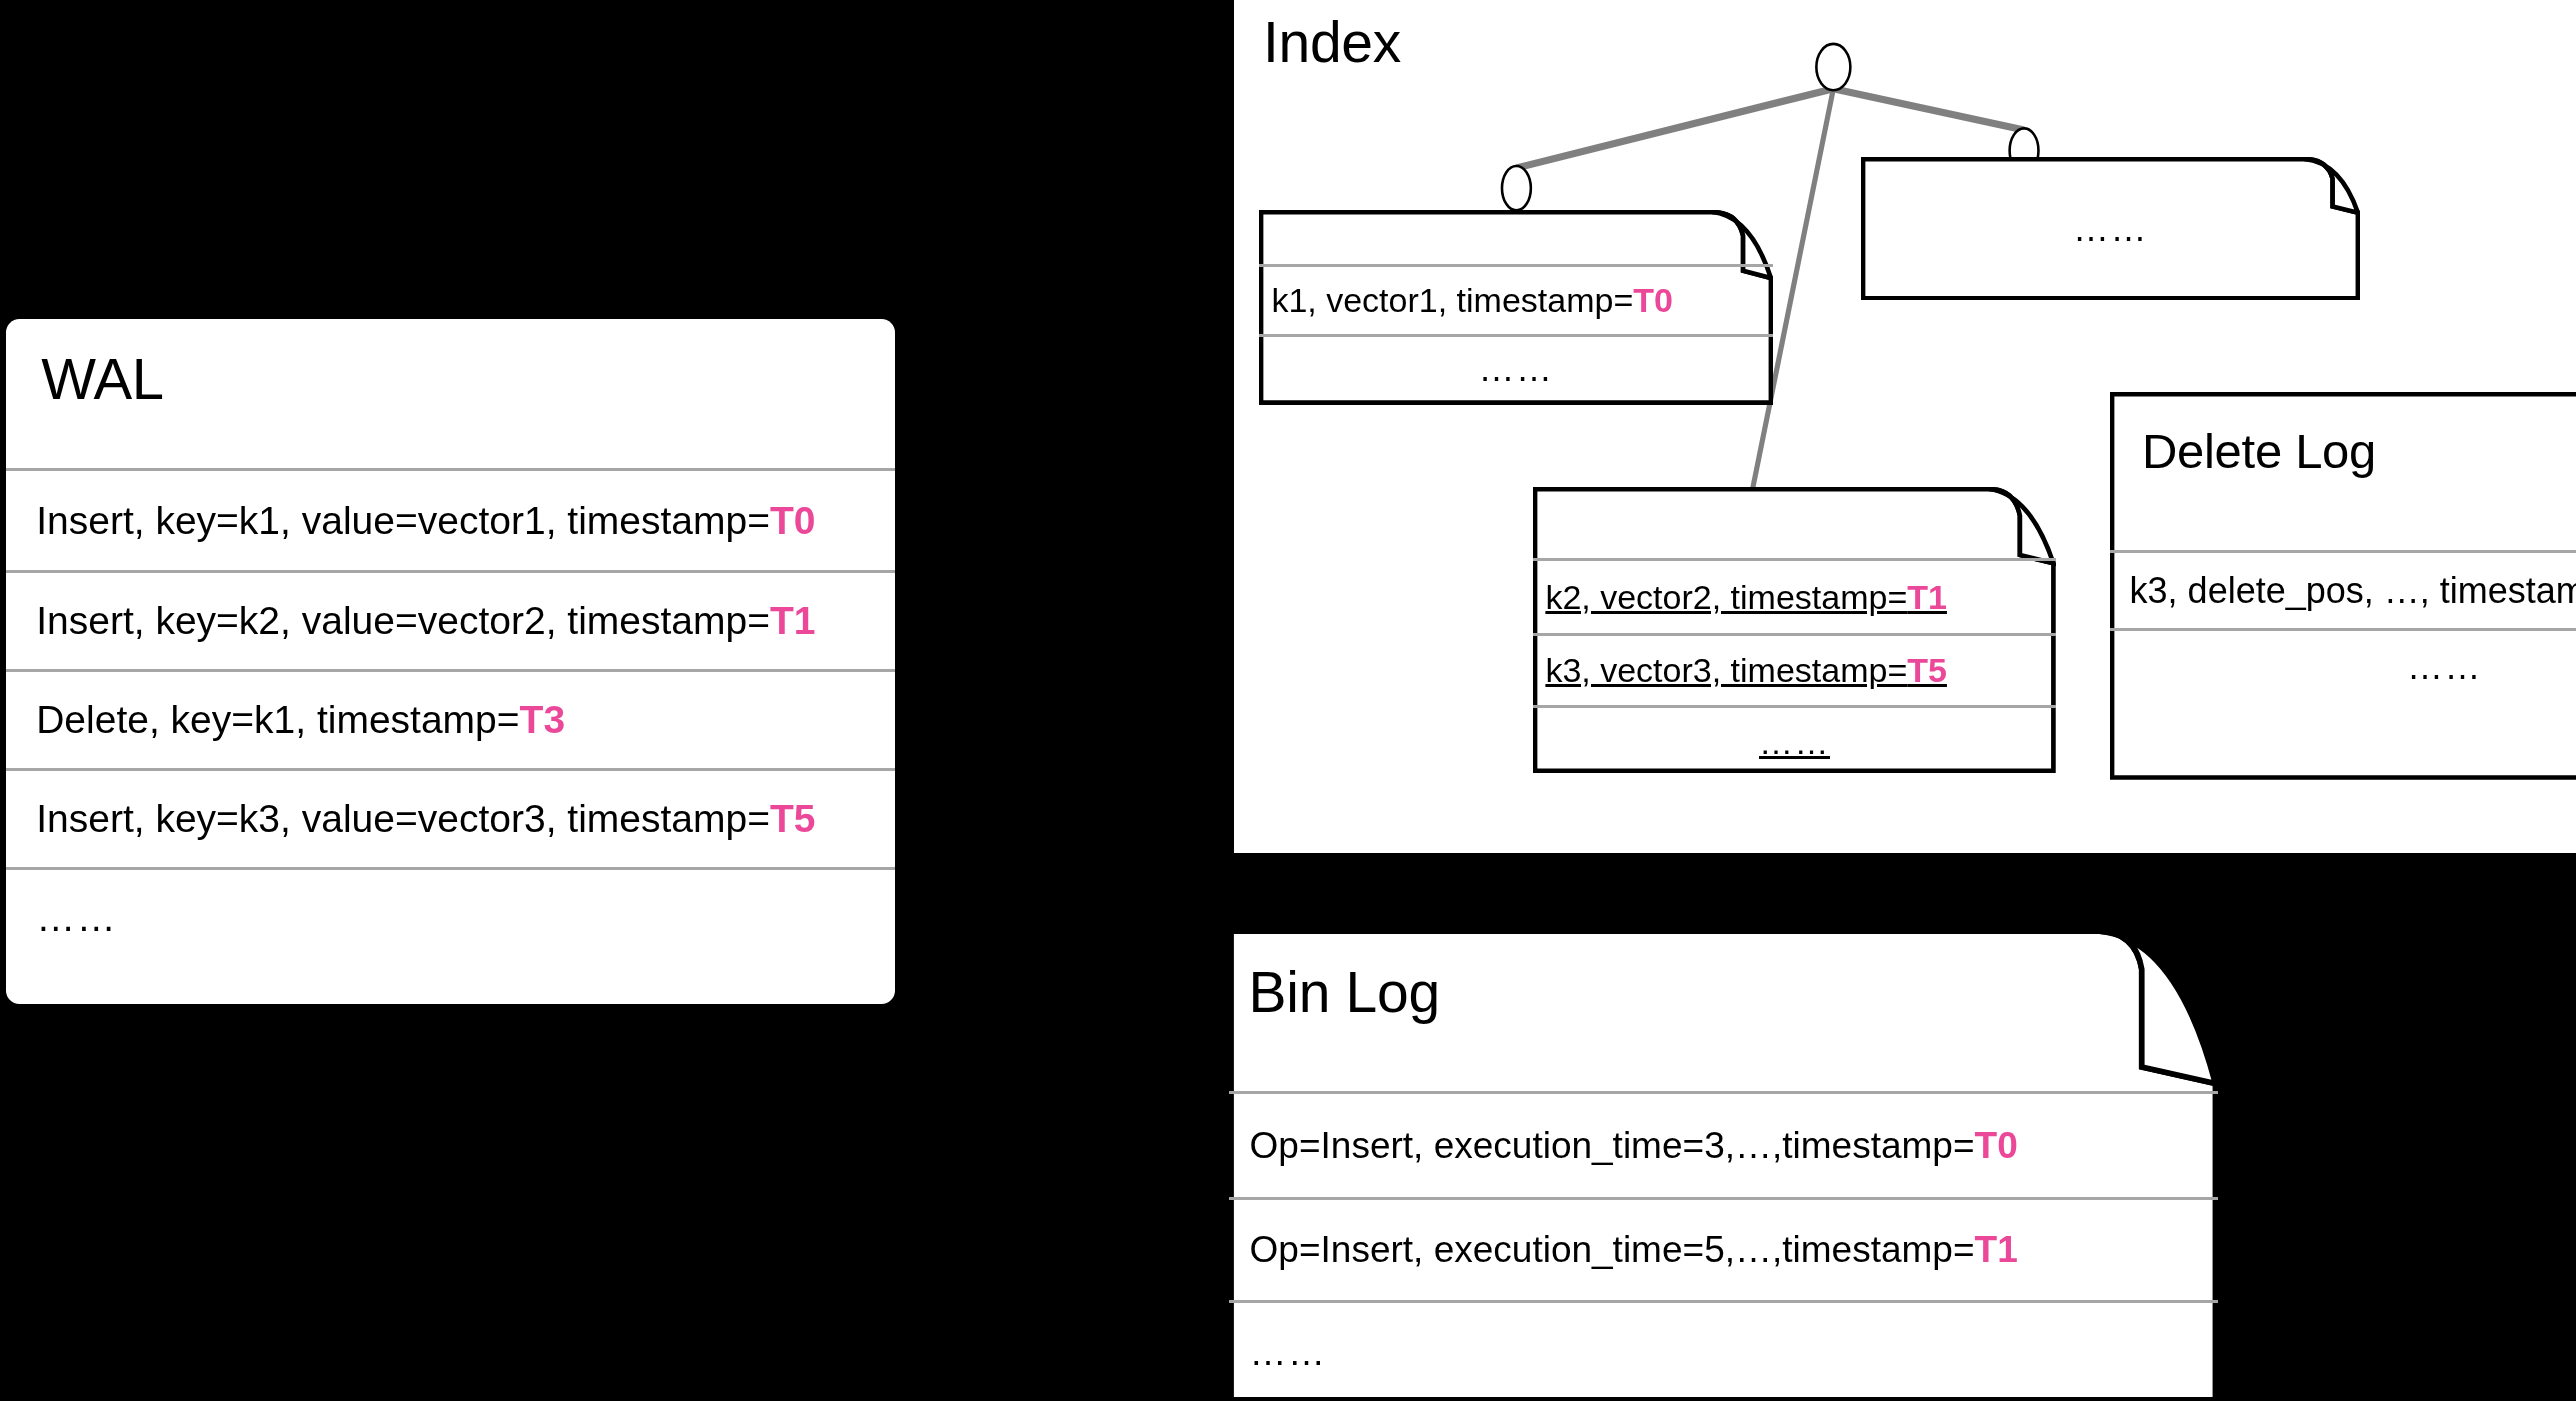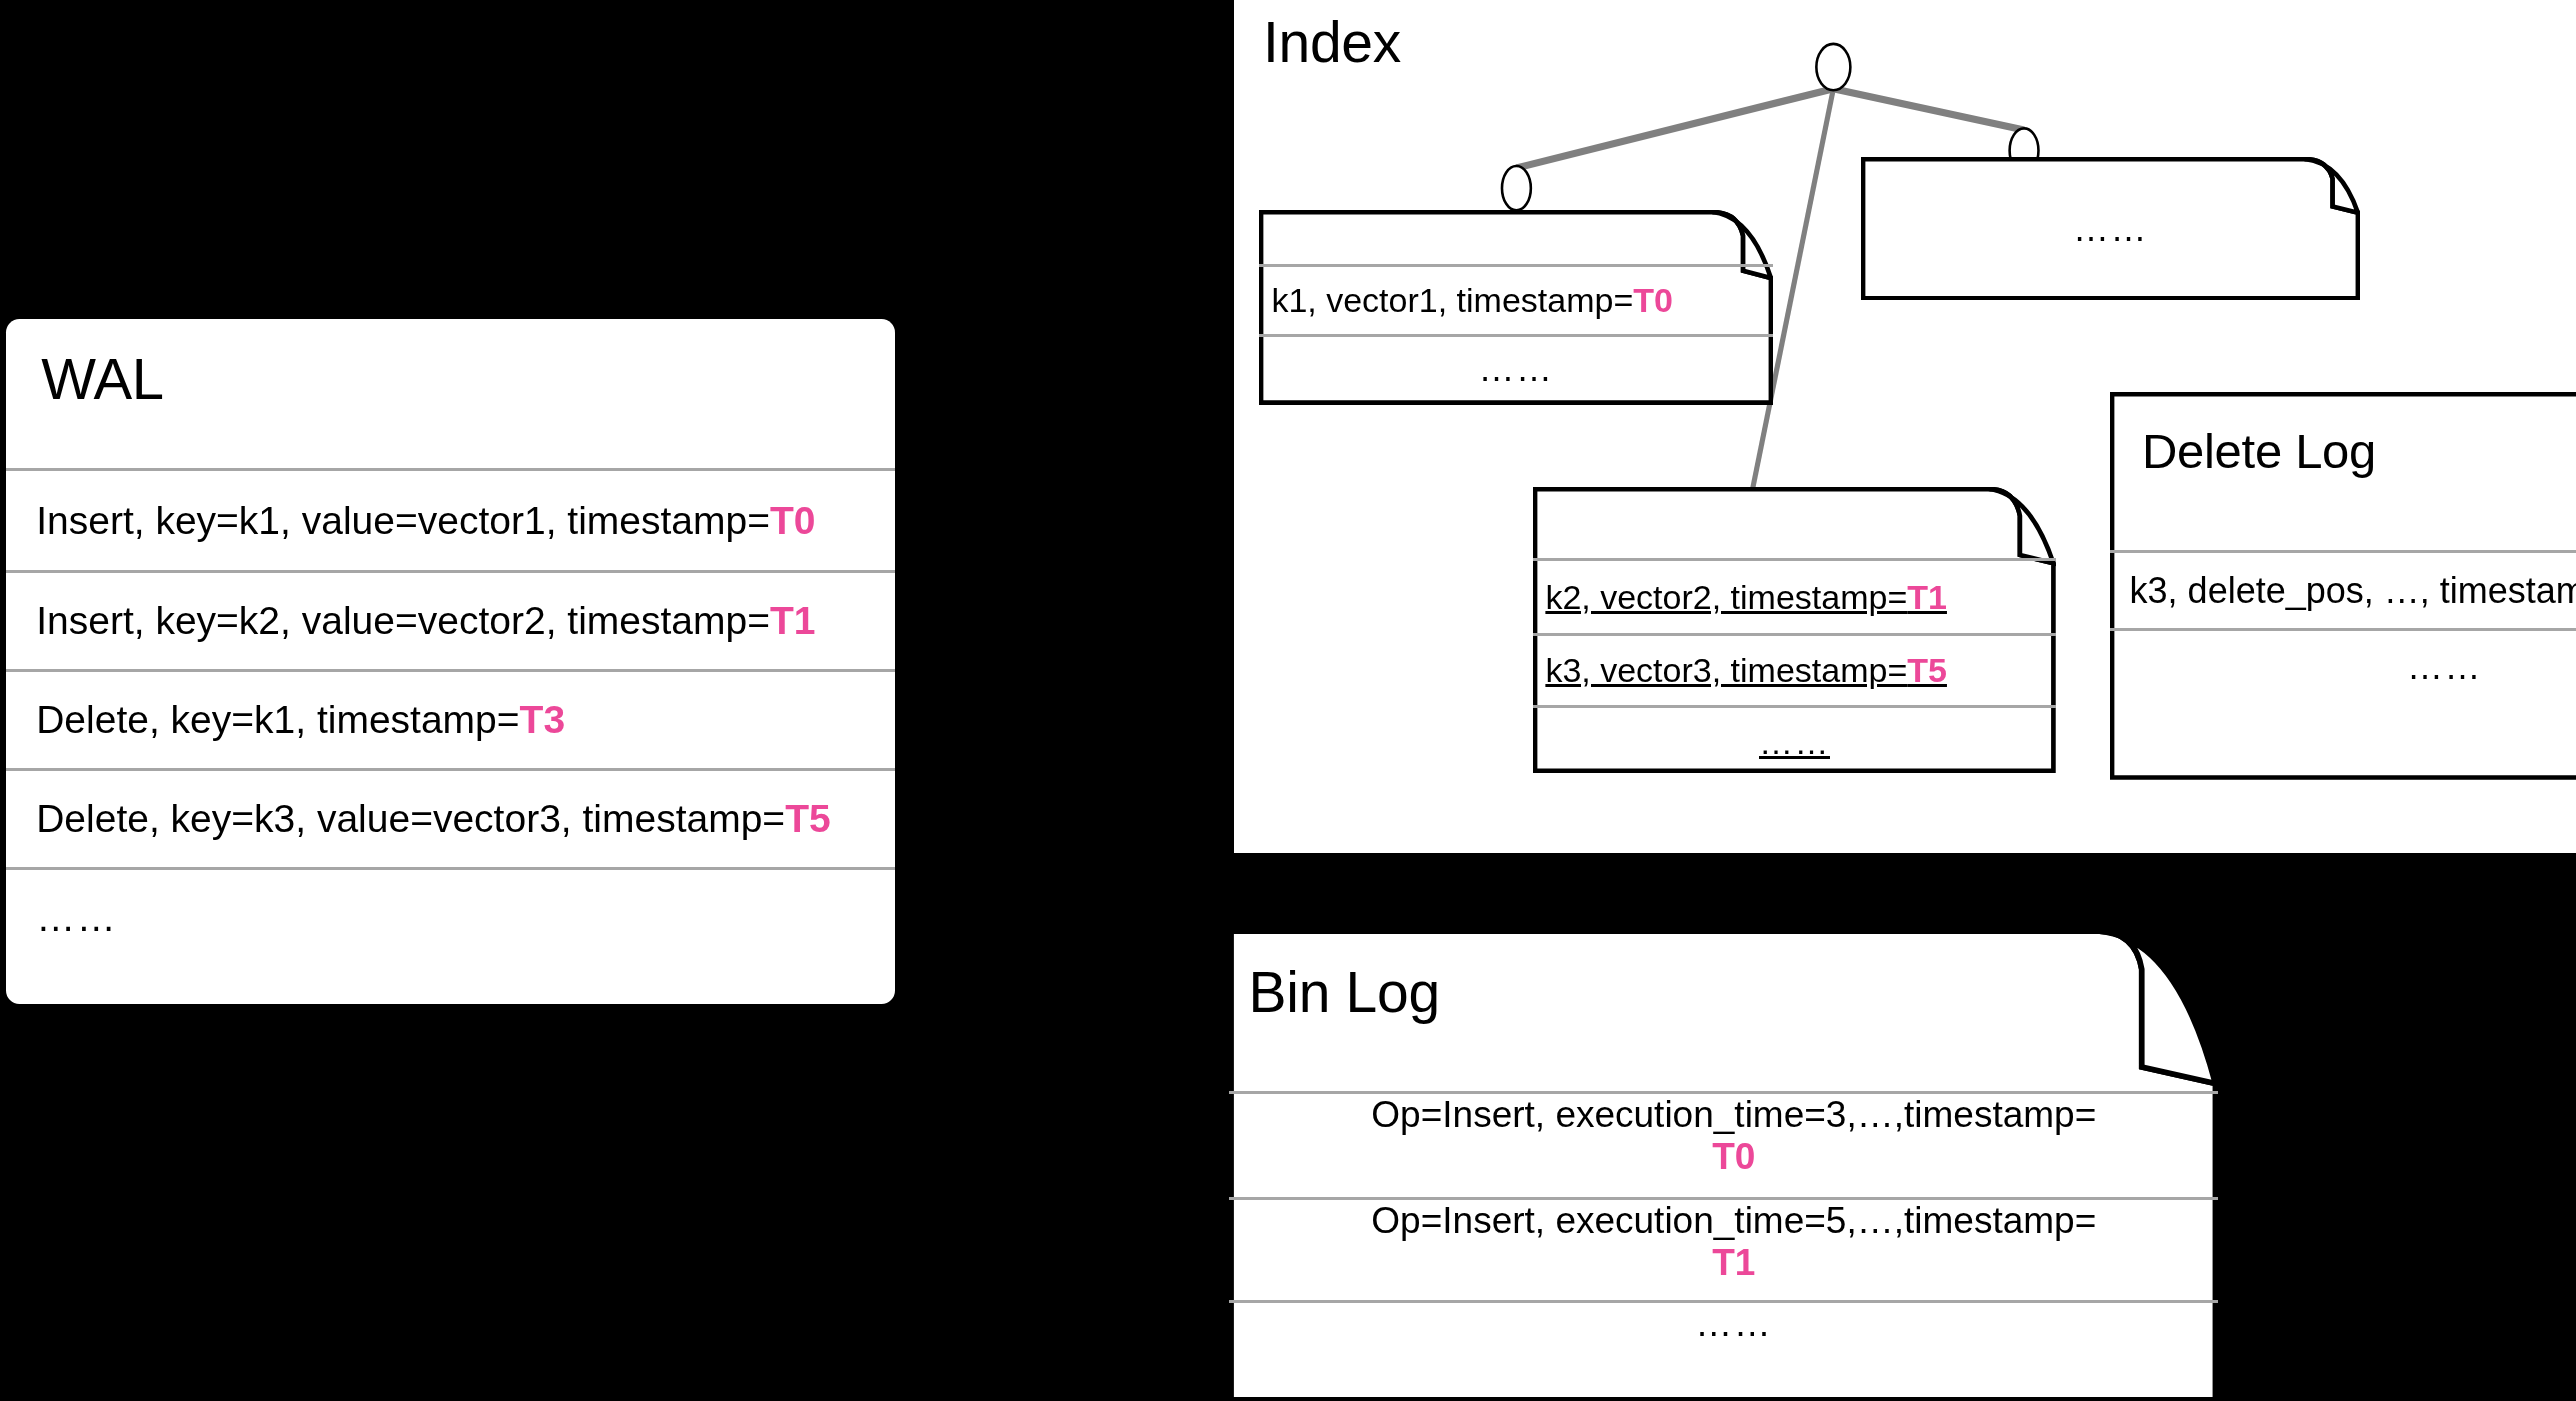--- a/index.html
+++ b/index.html
@@ -115,42 +115,42 @@
   #card-delete .doc-head .panel-title { left: 32px; top: 31px; font-size: 49px; }
   #card-delete .rows { top: 158px; }
   #card-delete .row { height: 75px; padding-left: 19.6px; font-size: 36px; }
   #card-delete .row:nth-child(2) { justify-content: center; padding-left: 0; }
 
   
   #card-binlog { left: 1229px; top: 929px; width: 989px; height: 473px; }
   #card-binlog .doc-head { height: 162px; }
   #card-binlog .doc-head .panel-title { left: 19.6px; top: 30px; font-size: 57px; }
   #card-binlog .rows { top: 162px; }
-  #card-binlog .row { height: 103px; padding-left: 20.6px; font-size: 37px; flex-direction: column; }
+  #card-binlog .row { height: 103px; padding-left: 20.6px; font-size: 37px; }
 </style>
 </head>
 <body>
 
 <div class="panel" id="wal">
   <div class="panel-title">WAL</div>
   <div class="rows topsep">
     <div class="row">
       <span>Insert, key=k1, value=vector1, timestamp=</span>
         <span class="ts">T0</span>
     </div>
     <div class="row">
       <span>Insert, key=k2, value=vector2, timestamp=</span>
         <span class="ts">T1</span>
     </div>
     <div class="row">
       <span>Delete, key=k1, timestamp=</span>
         <span class="ts">T3</span>
     </div>
     <div class="row">
-      <span>Delete, key=k3, value=vector3, timestamp=</span>
+      <span>Insert, key=k3, value=vector3, timestamp=</span>
         <span class="ts">T5</span>
     </div>
     <div class="row">
       <span class="dots">……</span>
     </div>
   </div>
 </div>
 
 <div class="panel" id="index-panel">
   <div class="panel-title">Index</div>

